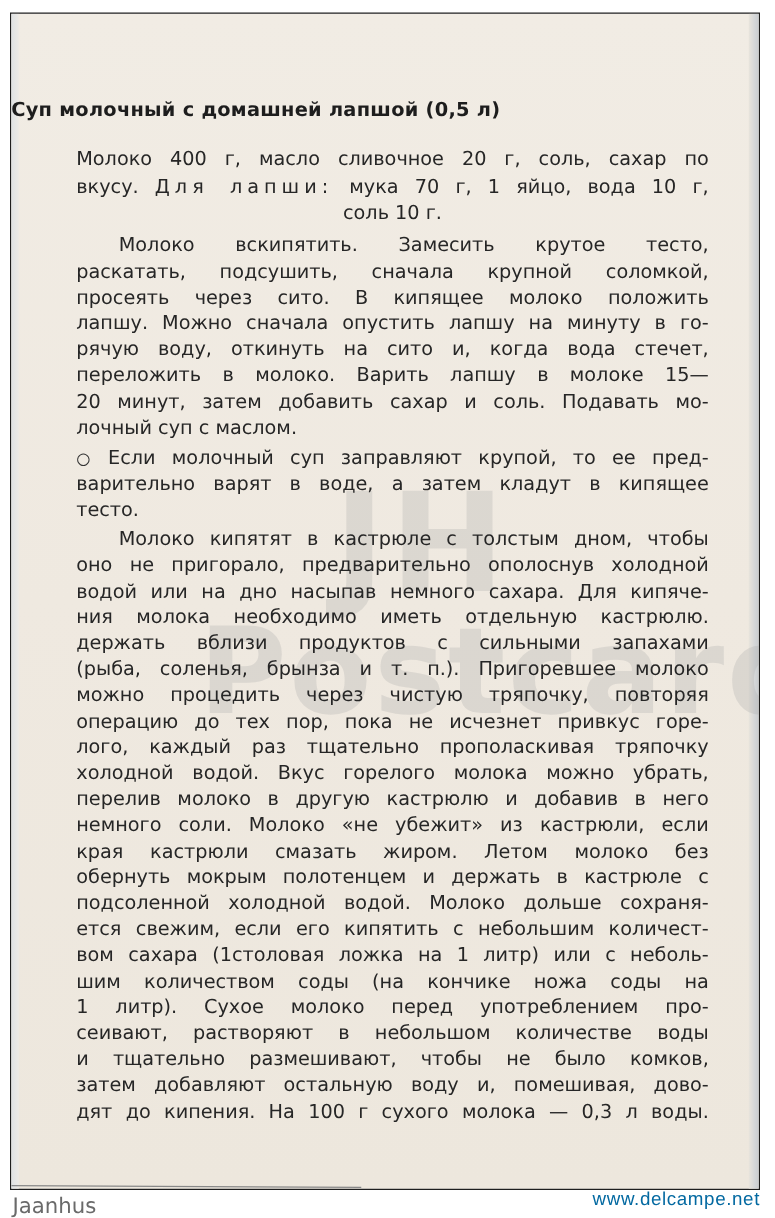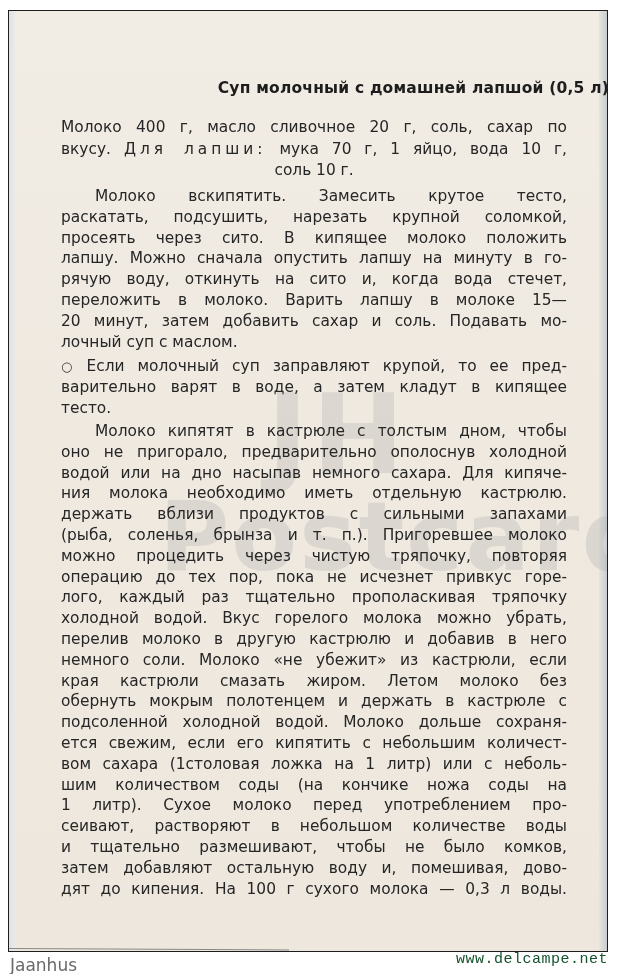--- a/index.html
+++ b/index.html
@@ -26,43 +26,43 @@
     transform: rotate(0.3deg); transform-origin: left;
   }
   .watermark {
     position: absolute; left: 0; top: 0; width: 100%; height: 100%; pointer-events: none;
     color: rgba(170,170,170,0.28); font-family: "DejaVu Sans", sans-serif; font-weight: bold;
   }
   .wm1 { position: absolute; left: 258px; top: 360px; font-size: 110px; letter-spacing: 4px; }
   .wm2 { position: absolute; left: 150px; top: 470px; font-size: 96px; letter-spacing: 2px; }
 
   .title {
-    position: absolute; left: 0; top: 68px; width: 600px; text-align: right;
+    position: absolute; left: 0; top: 68px; width: 600px; text-align: left;
     font-family: "DejaVu Sans", sans-serif; font-weight: bold; font-size: 15.5px; color: #1d1d1d;
     letter-spacing: 0.2px;
   }
   .text {
     position: absolute; left: 52px; width: 506px;
     font-family: "DejaVu Sans", sans-serif; font-size: 15.4px; color: #262626;
     text-align: justify; text-align-last: auto;
   }
   .line { display: block; white-space: nowrap; height: 20.8px; line-height: 20.8px; text-align: justify; text-align-last: justify; }
   .line.last { text-align-last: left; }
   .line.center { text-align: left; text-align-last: center; }
   .ing .line { height: 21.5px; line-height: 21.5px; }
   .ing .spaced { letter-spacing: 4px; }
   .bullet { font-size: 13px; margin-right: 6px; color: #333; }
 
   .footer-left {
     position: absolute; left: 10px; top: 955px; font-size: 17px; color: #6a6a6a;
     font-family: "DejaVu Sans", sans-serif;
   }
   .footer-right {
-    position: absolute; right: 12px; top: 951px; font-size: 15px; color: #14532d;
-    font-family: Liberation Mono, monospace; letter-spacing: 0.5px;
+    position: absolute; right: 12px; top: 951px; font-size: 15px; color: #0369a1;
+    font-family: Liberation Sans, sans-serif; letter-spacing: 0.5px;
   }
 </style>
 </head>
 <body>
 
 <div class="card">
   <div class="leftstrip"></div>
   <div class="rightstrip"></div>
   <div class="bottomline"></div>
 
@@ -74,21 +74,21 @@
   <div class="title">Суп молочный с домашней лапшой (0,5 л)</div>
 
   <div class="text ing" style="top:106px;">
     <span class="line">Молоко 400 г, масло сливочное 20 г, соль, сахар по</span>
     <span class="line"><span>вкусу. </span><span class="spaced">Для лапши:</span><span> мука 70 г, 1 яйцо, вода 10 г,</span></span>
     <span class="line center">соль 10 г.</span>
   </div>
 
   <div class="text" style="top:175px;">
     <span class="line" style="padding-left:34px;">Молоко вскипятить. Замесить крутое тесто,</span>
-    <span class="line">раскатать, подсушить, нарезать крупной соломкой,</span>
+    <span class="line">раскатать, подсушить, сначала крупной соломкой,</span>
     <span class="line">просеять через сито. В кипящее молоко положить</span>
     <span class="line">лапшу. Можно сначала опустить лапшу на минуту в го-</span>
     <span class="line">рячую воду, откинуть на сито и, когда вода стечет,</span>
     <span class="line">переложить в молоко. Варить лапшу в молоке 15—</span>
     <span class="line">20 минут, затем добавить сахар и соль. Подавать мо-</span>
     <span class="line last">лочный суп с маслом.</span>
   </div>
 
   <div class="text" style="top:345px;">
     <span class="line"><span class="bullet">○</span><span>Если молочный суп заправляют крупой, то ее пред-</span></span>

